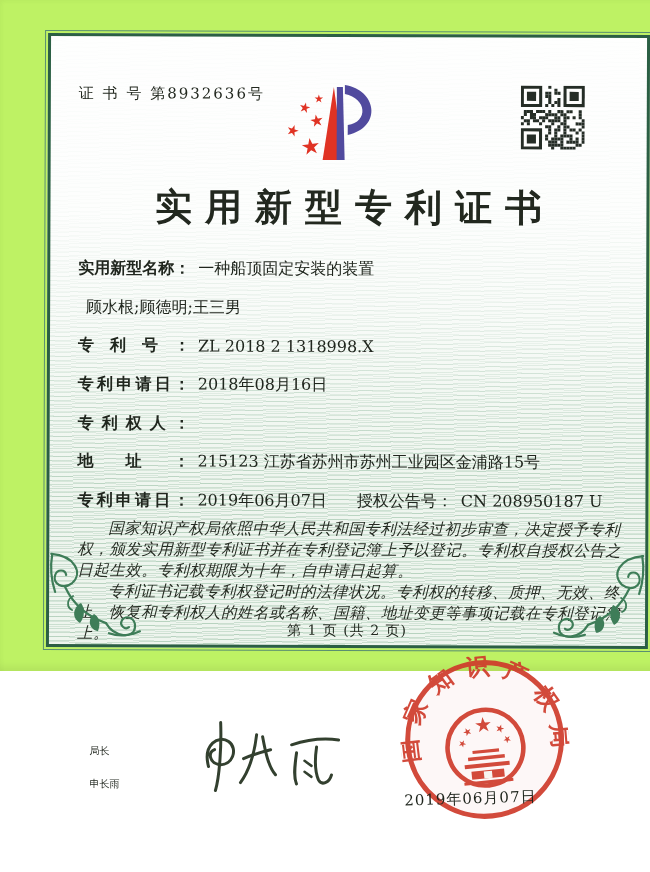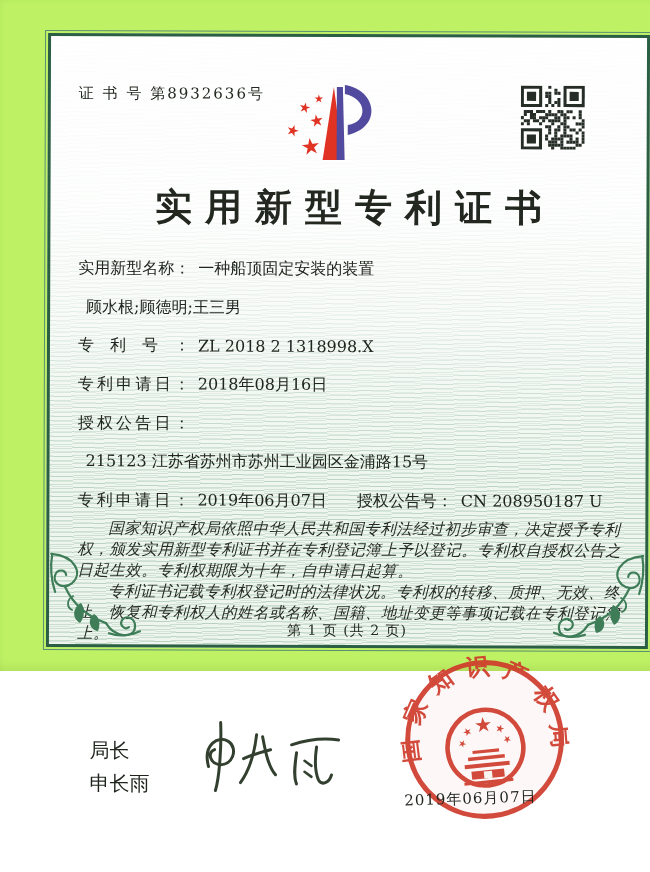--- a/index.html
+++ b/index.html
@@ -11,26 +11,26 @@
       linear-gradient(180deg, rgba(255,255,255,.96) 0%, rgba(255,255,255,.9) 28%, rgba(255,255,255,.6) 46%, rgba(255,255,255,.25) 60%, rgba(255,255,255,.05) 74%, rgba(255,255,255,0) 100%),
       repeating-linear-gradient(178deg, rgba(108,163,127,.28) 0 1px, rgba(255,255,255,0) 1px 4px),
       repeating-linear-gradient(182.5deg, rgba(108,163,127,.20) 0 1px, rgba(255,255,255,0) 1px 5px),
       #eef5ee;}
   .cert-no{position:absolute;left:28px;top:48px;font-size:15px;letter-spacing:2px;color:#22281f;}
   .logo{position:absolute;left:216px;top:38px;}
   .qr{position:absolute;left:470px;top:48px;}
   .title{position:absolute;left:0;right:0;top:146px;text-align:center;font-size:37px;font-weight:600;letter-spacing:13px;color:#22281f;text-indent:13px;}
   .fields{position:absolute;left:28px;right:16px;top:213px;}
   .frow{height:38.7px;display:flex;align-items:center;font-size:16px;color:#20261e;position:relative;}
-  .flabel{display:inline-block;width:112px;text-align:justify;text-align-last:justify;flex:0 0 112px;}
+  .flabel{display:inline-block;width:112px;text-align:justify;text-align-last:justify;flex:0 0 112px;font-weight:bold;}
   .fvalue{margin-left:8px;white-space:nowrap;}
   .grant2{margin-left:30px;display:flex;justify-content:flex-end;}
   .body-text{position:absolute;left:28px;right:22px;top:482px;font-size:15.5px;line-height:21px;color:#262c23;font-style:italic;}
   .body-text p{margin:0;text-indent:2em;letter-spacing:.5px;}
-  .signer{position:absolute;left:41px;top:698px;font-size:20px;line-height:33px;color:#1f251d;font-family:"DejaVu Sans","Liberation Sans",sans-serif;font-weight:500;}
+  .signer{position:absolute;left:41px;top:698px;font-size:10px;line-height:33px;color:#1f251d;font-family:"DejaVu Sans","Liberation Sans",sans-serif;font-weight:500;}
   .signature{position:absolute;left:140px;top:672px;}
   .seal{position:absolute;left:352px;top:618px;opacity:.92;}
   .seal-date{position:absolute;left:340px;top:752px;width:164px;text-align:center;font-size:15px;color:#1e241c;transform:rotate(-2deg);letter-spacing:1px;}
   .page-footer{position:absolute;left:0;right:0;bottom:5px;text-align:center;font-size:14px;color:#22281f;letter-spacing:1px;}
   .orn{position:absolute;bottom:-2px;}
   .orn-right{right:-2px;}
   .orn-left{left:-2px;transform:scaleX(-1);}
 </style>
 </head>
 <body>
@@ -211,23 +211,24 @@
         </div>
         <div class="frow">
           <span class="flabel">专利号：</span>
           <span class="fvalue">ZL 2018 2 1318998.X</span>
         </div>
         <div class="frow">
           <span class="flabel">专利申请日：</span>
           <span class="fvalue">2018年08月16日</span>
         </div>
         <div class="frow">
-          <span class="flabel">授权公告日：</span>
-        </div>
-        <div class="frow">
+          <span class="flabel">专利权人：</span>
+        </div>
+        <div class="frow">
+          <span class="flabel">地址：</span>
           <span class="fvalue">215123 江苏省苏州市苏州工业园区金浦路15号</span>
         </div>
         <div class="frow">
           <span class="flabel">专利申请日：</span>
           <span class="fvalue">2019年06月07日</span>
           <span class="grant2">
             <span>授权公告号：</span>
             <span class="fvalue">CN 208950187 U</span>
           </span>
         </div>

